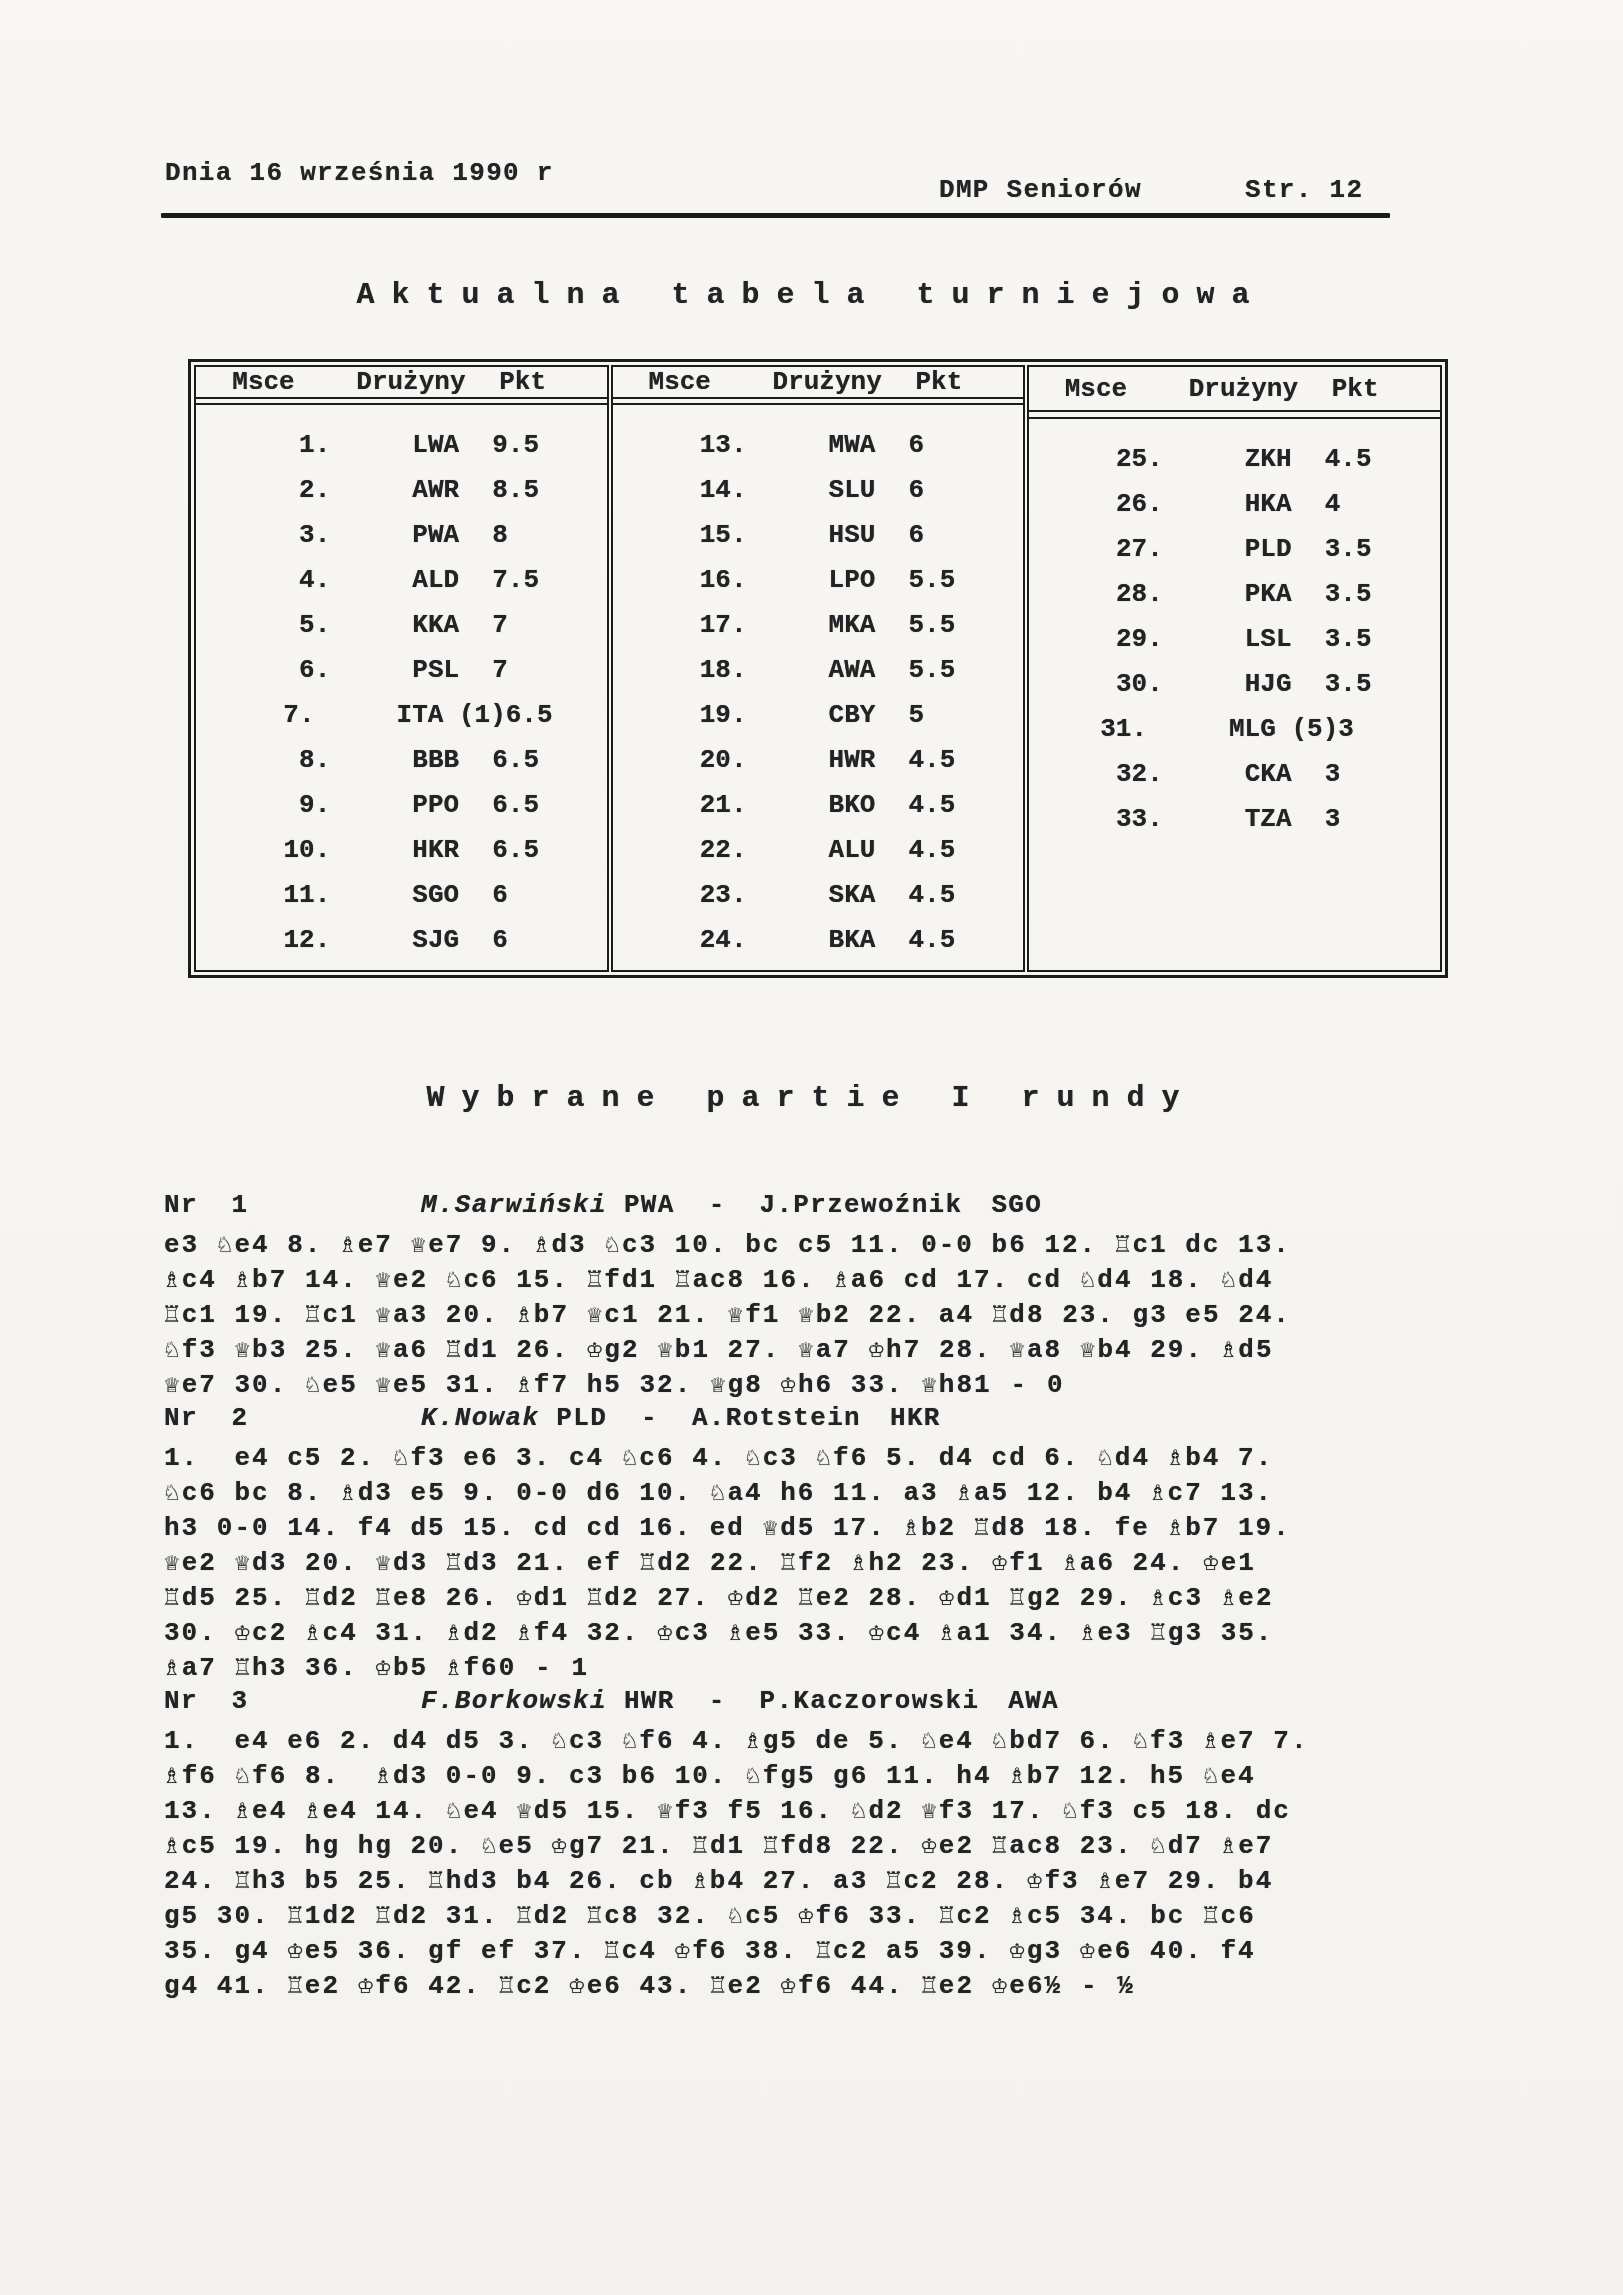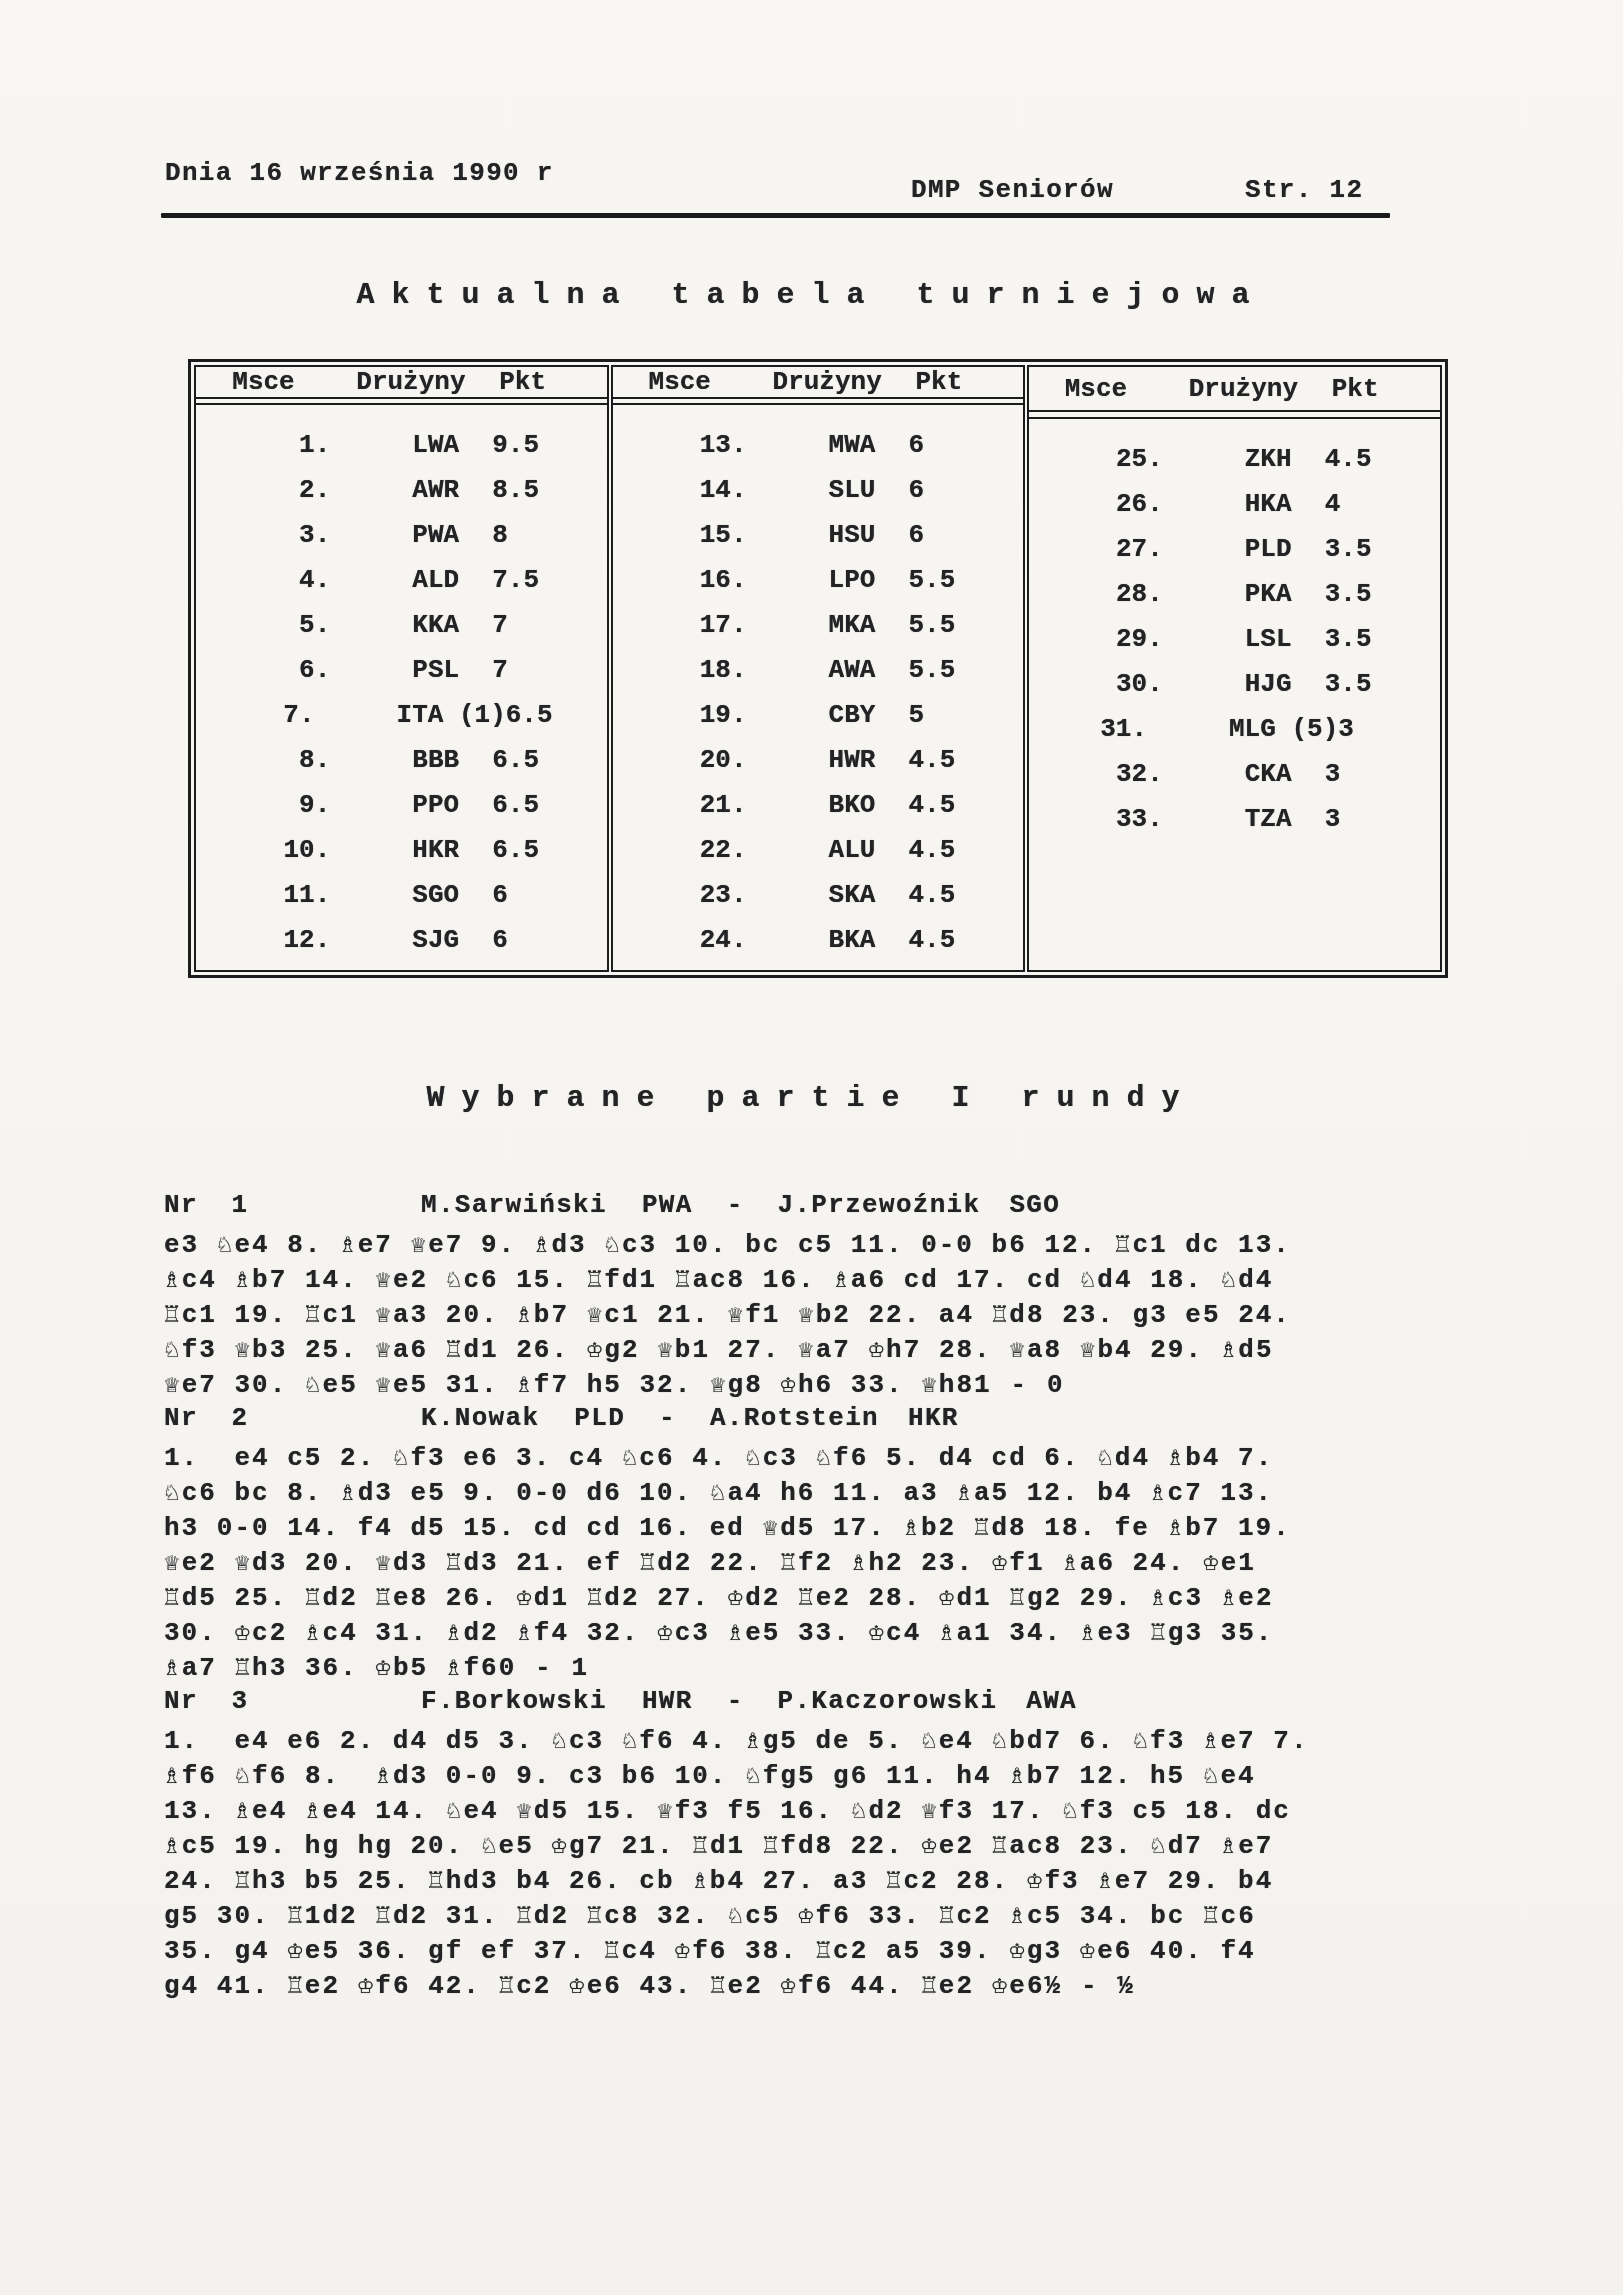--- a/index.html
+++ b/index.html
@@ -7,21 +7,21 @@
   .page{
     position:relative;width:1623px;height:2295px;
     background:linear-gradient(180deg,#f7f6f2 0%,#f5f4f0 60%,#f3f2ee 100%);
     color:#232326;
     font-family:"Liberation Mono","DejaVu Sans Mono","DejaVu Sans",monospace;
     font-weight:700;
     text-shadow:0 0 0.8px rgba(25,25,28,.65);
   }
   
   .hdr-date{position:absolute;left:165px;top:158px;font-size:26px;letter-spacing:1.3px;}
-  .hdr-center{position:absolute;left:911px;top:175px;font-size:26px;letter-spacing:1.3px;}
+  .hdr-center{position:absolute;left:939px;top:175px;font-size:26px;letter-spacing:1.3px;}
   .hdr-page{position:absolute;left:1245px;top:175px;font-size:26px;letter-spacing:1.3px;}
   .hdr-rule{position:absolute;left:161px;top:213px;width:1229px;height:4.6px;background:#1b1b1e;border-radius:1.3px;}
   
   .big-title{
     position:absolute;left:0;width:100%;text-align:center;
     font-size:30px;letter-spacing:17px;white-space:pre;
   }
   .title-standings{top:278px;}
   .title-games{top:1081px;}
   
@@ -48,21 +48,21 @@
   .t-team{margin-left:82px;flex:1;text-align:left;white-space:pre;}
   .t-pts{width:115px;text-align:left;}
   
   .games{position:absolute;left:164px;top:1190px;width:1330px;}
   .game{margin:0;}
   .game + .game{margin-top:0;}
   .g2{margin-top:60px;}
   .g3{margin-top:23.6px;}
   .game-header{display:flex;font-size:26px;letter-spacing:1.3px;margin-bottom:7.9px;white-space:pre;}
   .g-no{width:257px;}
-  .g-white{margin-right:35px;}
+  .g-white{margin-right:17px;font-style:italic;}
   .g-wteam{margin-right:34px;}
   .g-dash{margin-right:34px;}
   .g-black{margin-right:29px;}
   .g-line{font-size:26px;letter-spacing:2px;line-height:35px;white-space:pre;}
   .g-line-last{display:flex;justify-content:flex-start;align-items:baseline;}
   .g-result{font-size:26px;letter-spacing:2.6px;white-space:pre;}
 </style>
 </head>
 <body>
 

